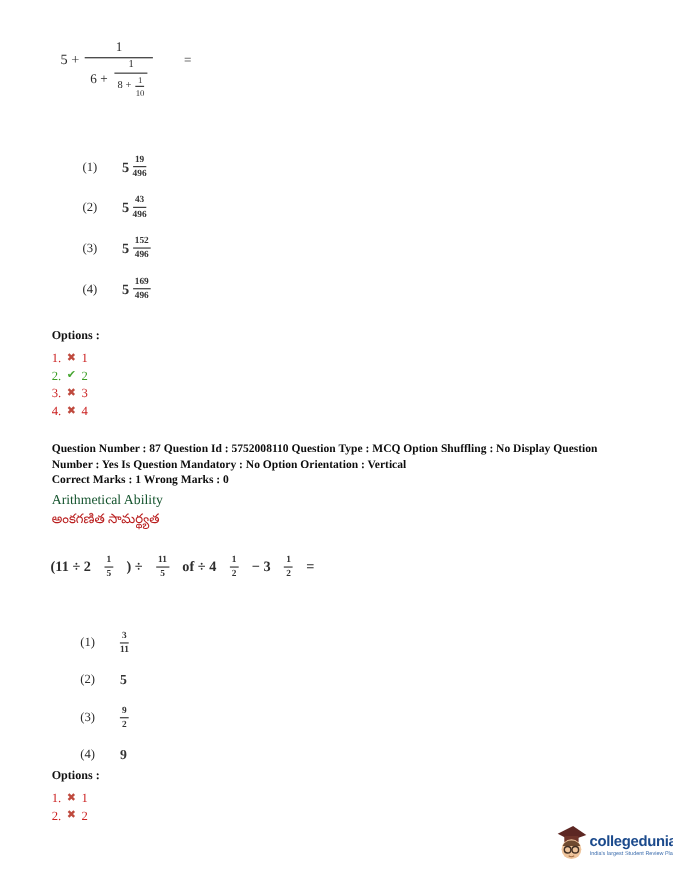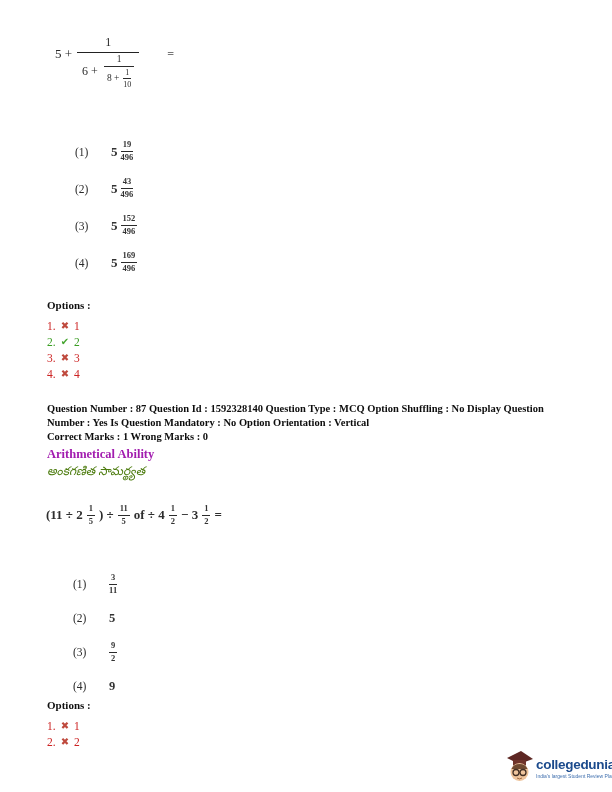--- a/index.html
+++ b/index.html
@@ -51,25 +51,25 @@
   #options2{left:47px; top:699px;}
   .result-row{display:flex; align-items:center; gap:5px; height:16px; font-size:11.5px;}
   .result-row .idx, .result-row .val{color:var(--red);}
   .result-row .mark-icon{font-size:10px; color:var(--red-icon); position:relative; top:-1px;}
   .result-row.correct .idx, .result-row.correct .val{color:var(--green);}
   .result-row.correct .mark-icon{color:#45a52f;}
 
   
   #meta{left:47px; top:402px; width:532px; font-size:10.5px; line-height:13.5px; font-weight:bold; color:#0d0d0d;}
   #correct-marks{left:47px; top:431px; font-size:10.5px; font-weight:bold; color:#0d0d0d;text-align:center;}
-  #section-title{left:47px; top:447px; font-size:12.5px; font-weight:bold; color:#a21caf;}
-  #section-telugu{left:47px; top:464px; font-size:12px; color:#4d7c0f;font-style:italic;}
-
-  
-  #expr2{left:46px; top:504px; display:flex; align-items:center; gap:4px; font-size:13px; font-weight:bold; color:#2e2e2e;}
+  #section-title{left:47px; top:447px; font-size:12.5px; font-weight:normal; color:#14532d;}
+  #section-telugu{left:47px; top:464px; font-size:12px; color:#b91c1c;}
+
+  
+  #expr2{left:46px; top:504px; display:flex; align-items:center; gap:12px; font-size:13px; font-weight:bold; color:#2e2e2e;}
   #expr2 .tok{white-space:pre;}
 
   
   #logo{left:506px; top:749px; display:flex; align-items:flex-start; gap:2px; cursor:pointer;}
   #logo .brand-col{display:flex; flex-direction:column; margin-top:8px;}
   #logo .brand-row{display:flex; align-items:baseline; gap:2px;}
   #logo .brand-text{font-family:"Liberation Sans", sans-serif; font-size:13.5px; font-weight:bold; color:var(--blue); letter-spacing:-0.3px;}
   #logo .brand-tagline{font-family:"Liberation Sans", sans-serif; font-size:5px; color:#3f6fae; margin-top:1px; white-space:nowrap;}
 </style>
 </head>
@@ -158,21 +158,21 @@
         <span class="val">3</span>
       </div>
       <div class="result-row wrong">
         <span class="idx">4.</span>
         <span class="mark-icon">✖</span>
         <span class="val">4</span>
       </div>
     </div>
 </div>
 
-<div id="meta" class="abs">Question Number : 87 Question Id : 1592328140 Question Type : MCQ Option Shuffling : No Display Question Number : Yes Is Question Mandatory : No Option Orientation : Vertical</div>
+<div id="meta" class="abs">Question Number : 87 Question Id : 5752008110 Question Type : MCQ Option Shuffling : No Display Question Number : Yes Is Question Mandatory : No Option Orientation : Vertical</div>
 <div id="correct-marks" class="abs">Correct Marks : 1 Wrong Marks : 0</div>
 <div id="section-title" class="abs">Arithmetical Ability</div>
 <div id="section-telugu" class="abs">అంకగణిత సామర్థ్యత</div>
 
 <div id="expr2" class="abs">
     <span class="tok">(11 ÷ 2</span>
     <span class="frac frac-sm">
       <span class="fnum">1</span>
       <span class="fden">5</span>
     </span>

